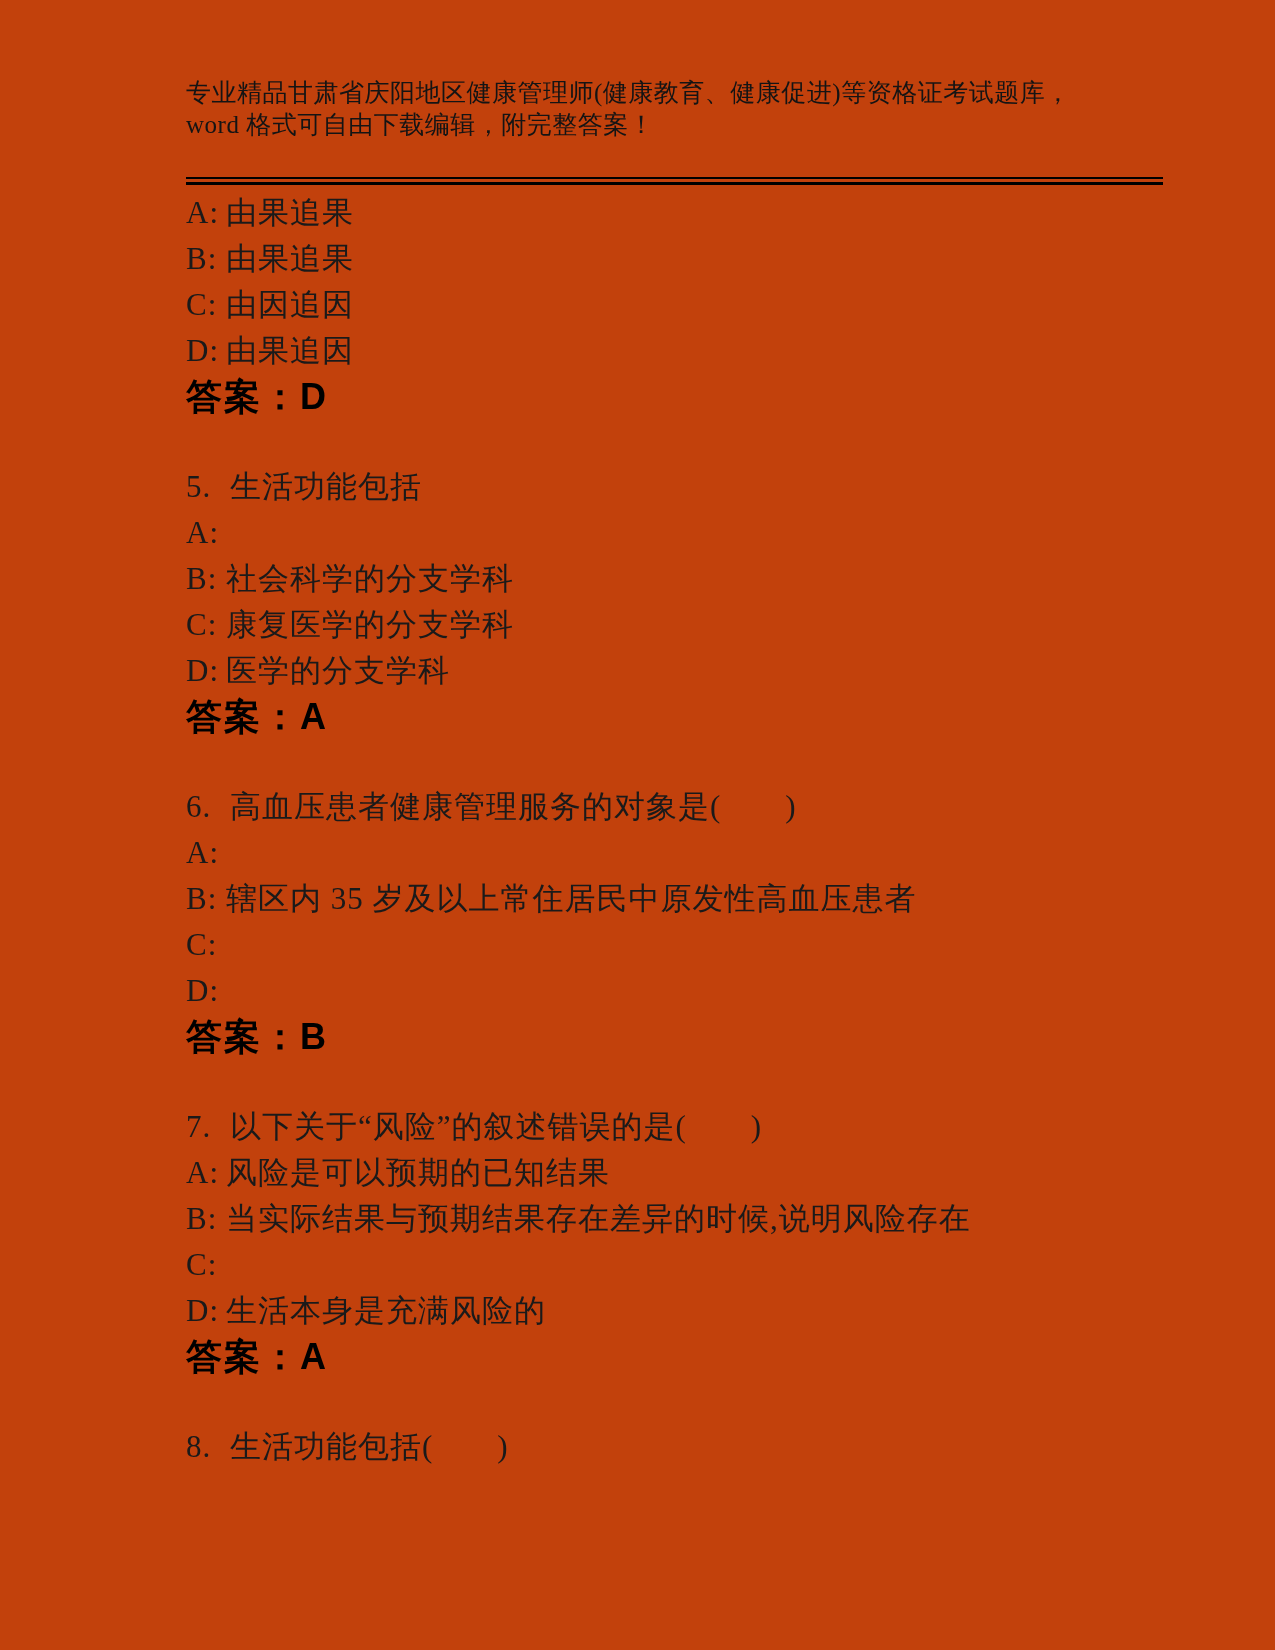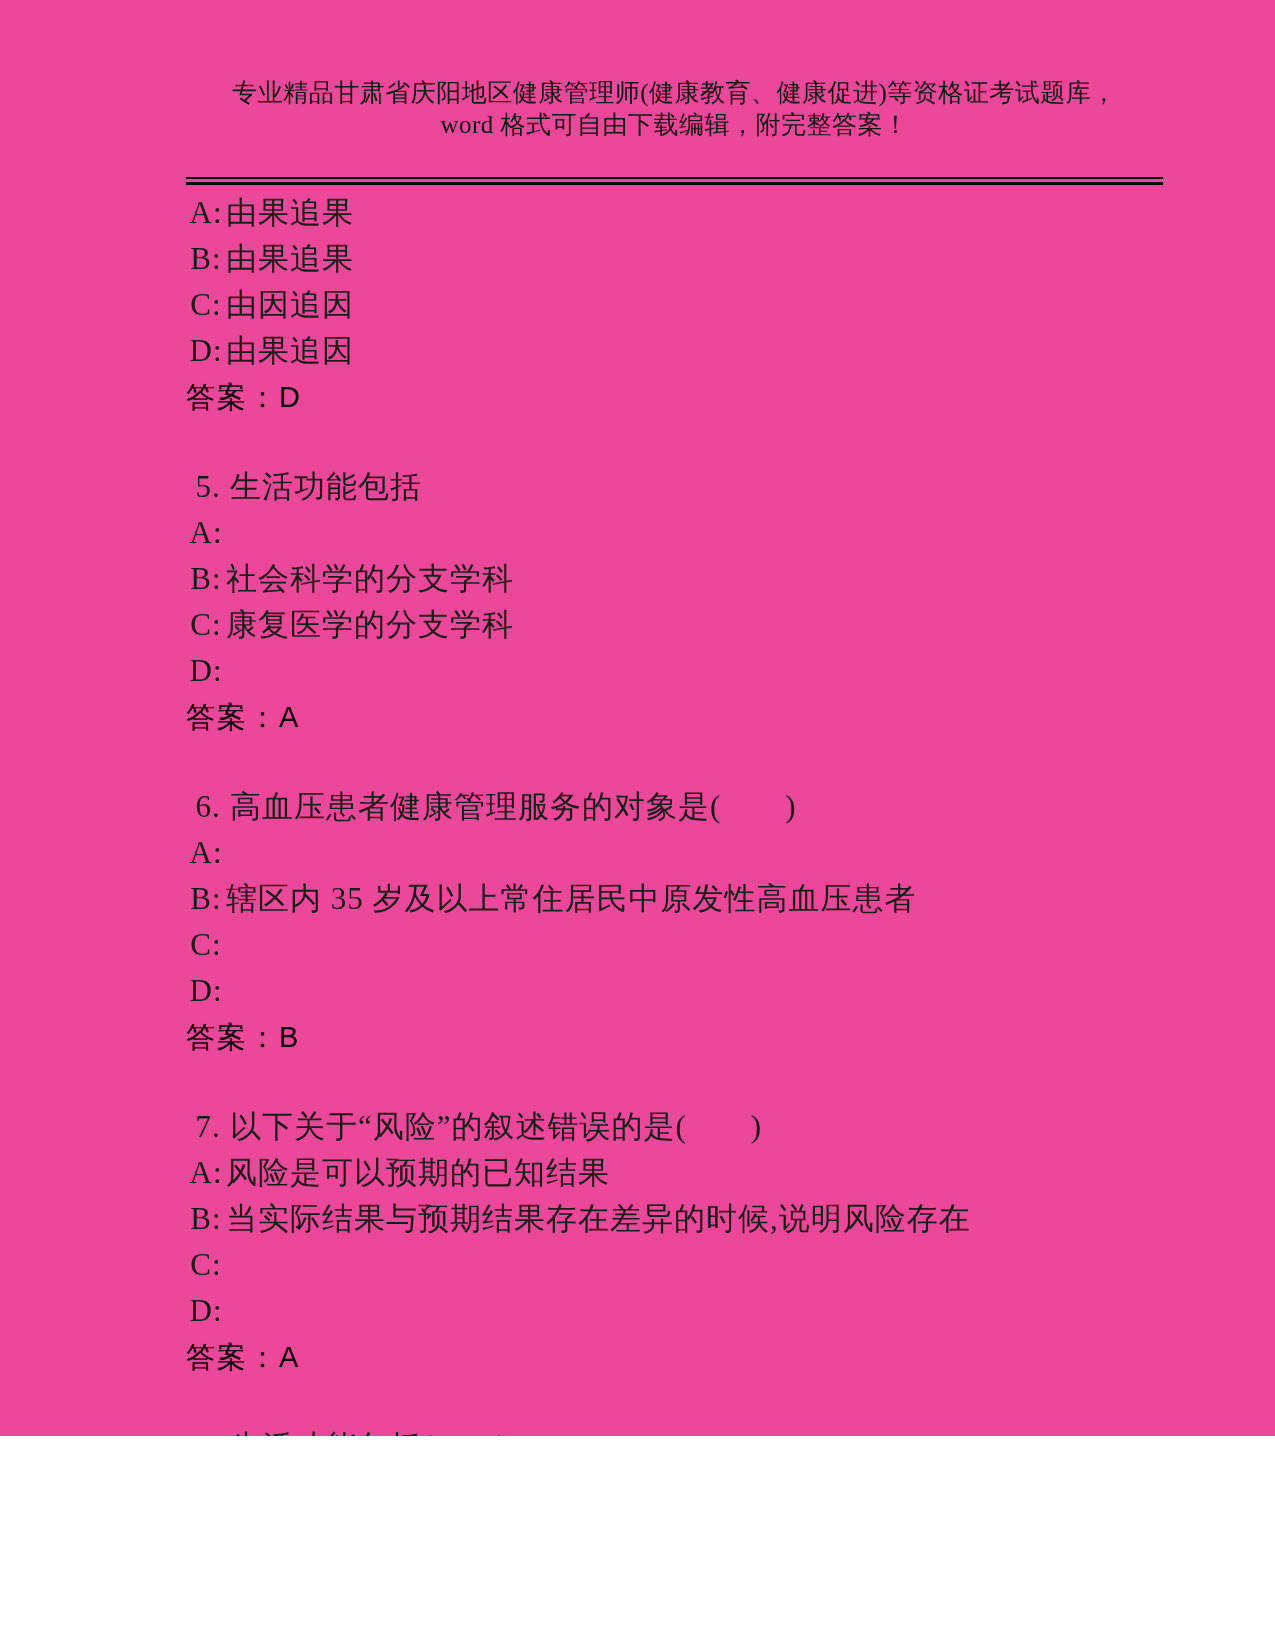--- a/index.html
+++ b/index.html
@@ -1,24 +1,23 @@
 <!DOCTYPE html>
 <html><head>
 <meta charset="utf-8">
 <style>
   html, body { margin: 0; padding: 0; background: #ffffff; }
   .page {
     position: relative;
     width: 1275px;
-    height: 1436px;
-    background: #ec4899;
+    height: 1650px;
+    background: #c2410c;
     overflow: hidden;
     font-family: "Liberation Serif", "DejaVu Serif", serif;
     color: #1a1a1a;
-    text-align: center;
   }
   .content {
     padding-left: 186px;
     width: 977px;
   }
   .doc-header {
     padding-top: 77px;
     font-size: 25px;
     line-height: 32px;
     letter-spacing: 0.5px;
@@ -37,22 +36,22 @@
     font-size: 31px;
     line-height: 46px;
     letter-spacing: 1px;
   }
   .qblock.first { margin-top: 5px; }
   .line { display: flex; white-space: pre-wrap; }
   .qlbl { flex: 0 0 44px; }
   .olbl { flex: 0 0 40px; }
   .answer-line {
     font-family: "Liberation Sans", "DejaVu Sans", sans-serif;
-    font-weight: 400;
-    font-size: 29px;
+    font-weight: 700;
+    font-size: 36px;
     line-height: 46px;
     letter-spacing: 2px;
     color: #000000;
     display: flex;
   }
 </style>
 </head>
 <body>
 
 <div class="page">
@@ -99,20 +98,21 @@
       <div class="line">
         <span class="olbl">B:</span>
         <span>社会科学的分支学科</span>
       </div>
       <div class="line">
         <span class="olbl">C:</span>
         <span>康复医学的分支学科</span>
       </div>
       <div class="line">
         <span class="olbl">D:</span>
+        <span>医学的分支学科</span>
       </div>
       <div class="answer-line">
         <span>答案：</span>
         <span>A</span>
       </div>
     </div>
 
     <div class="qblock">
       <div class="line">
         <span class="qlbl">6.</span>
@@ -148,20 +148,21 @@
       </div>
       <div class="line">
         <span class="olbl">B:</span>
         <span>当实际结果与预期结果存在差异的时候,说明风险存在</span>
       </div>
       <div class="line">
         <span class="olbl">C:</span>
       </div>
       <div class="line">
         <span class="olbl">D:</span>
+        <span>生活本身是充满风险的</span>
       </div>
       <div class="answer-line">
         <span>答案：</span>
         <span>A</span>
       </div>
     </div>
 
     <div class="qblock">
       <div class="line">
         <span class="qlbl">8.</span>

